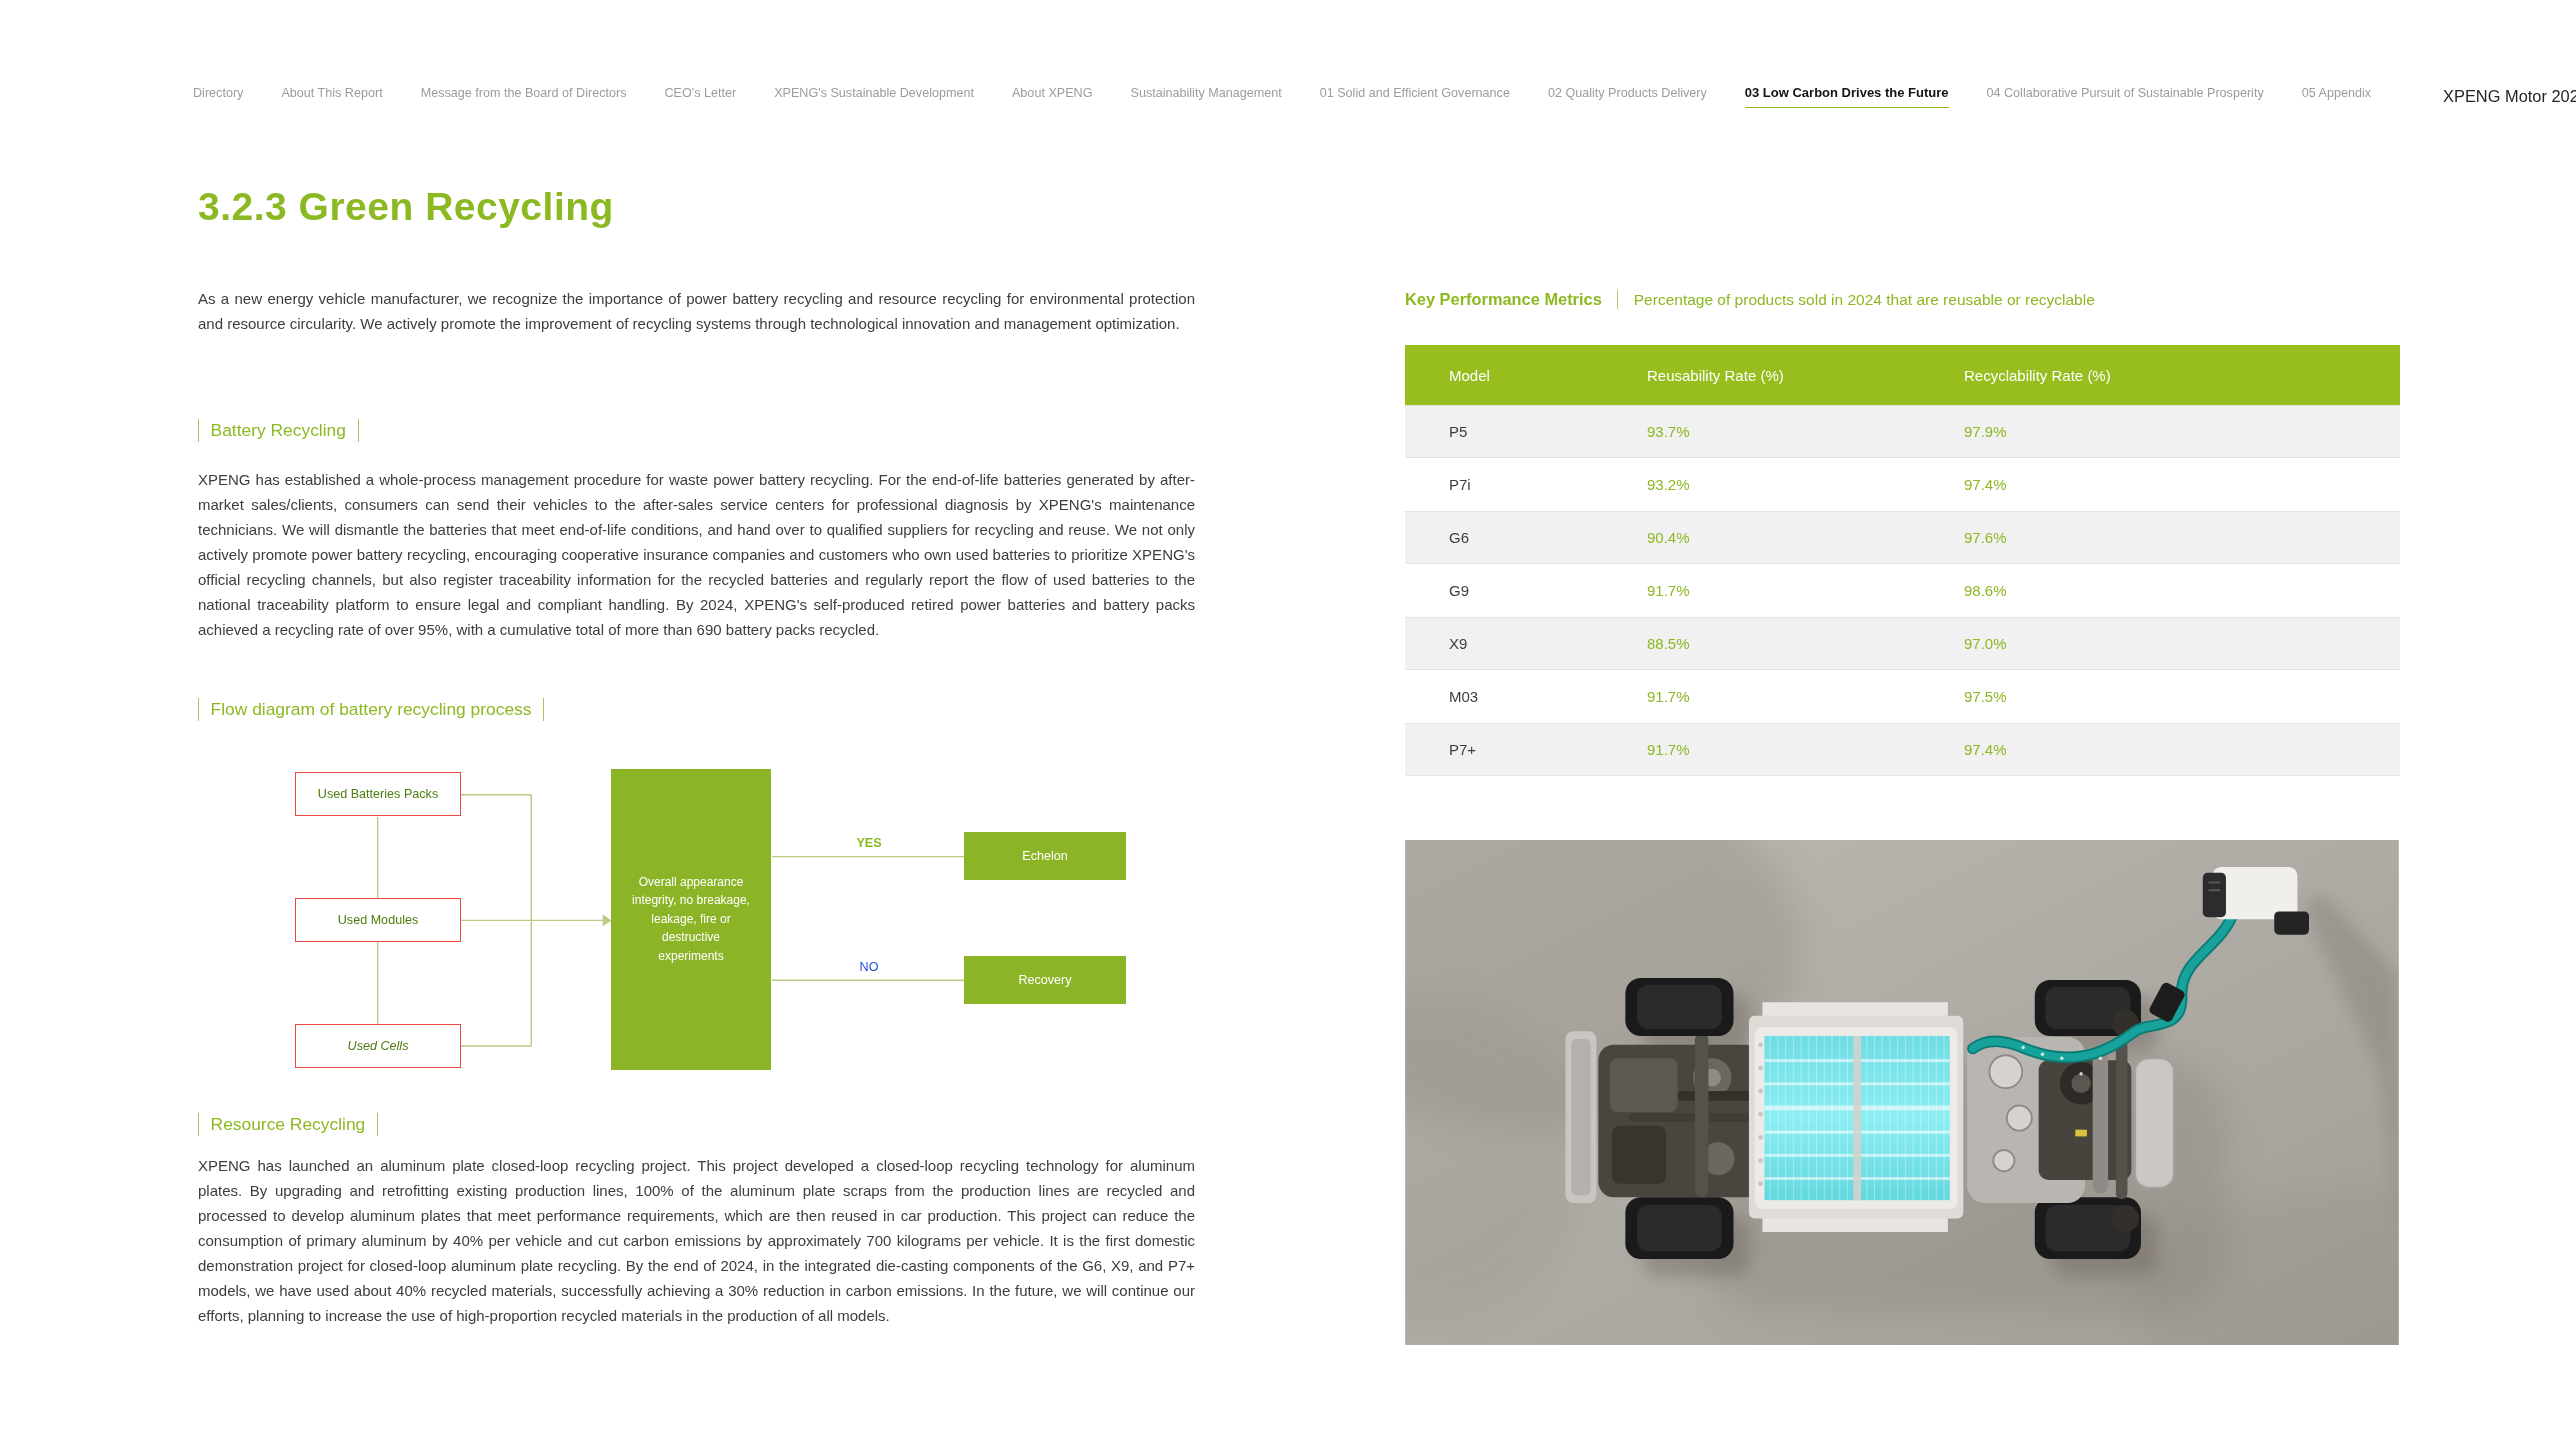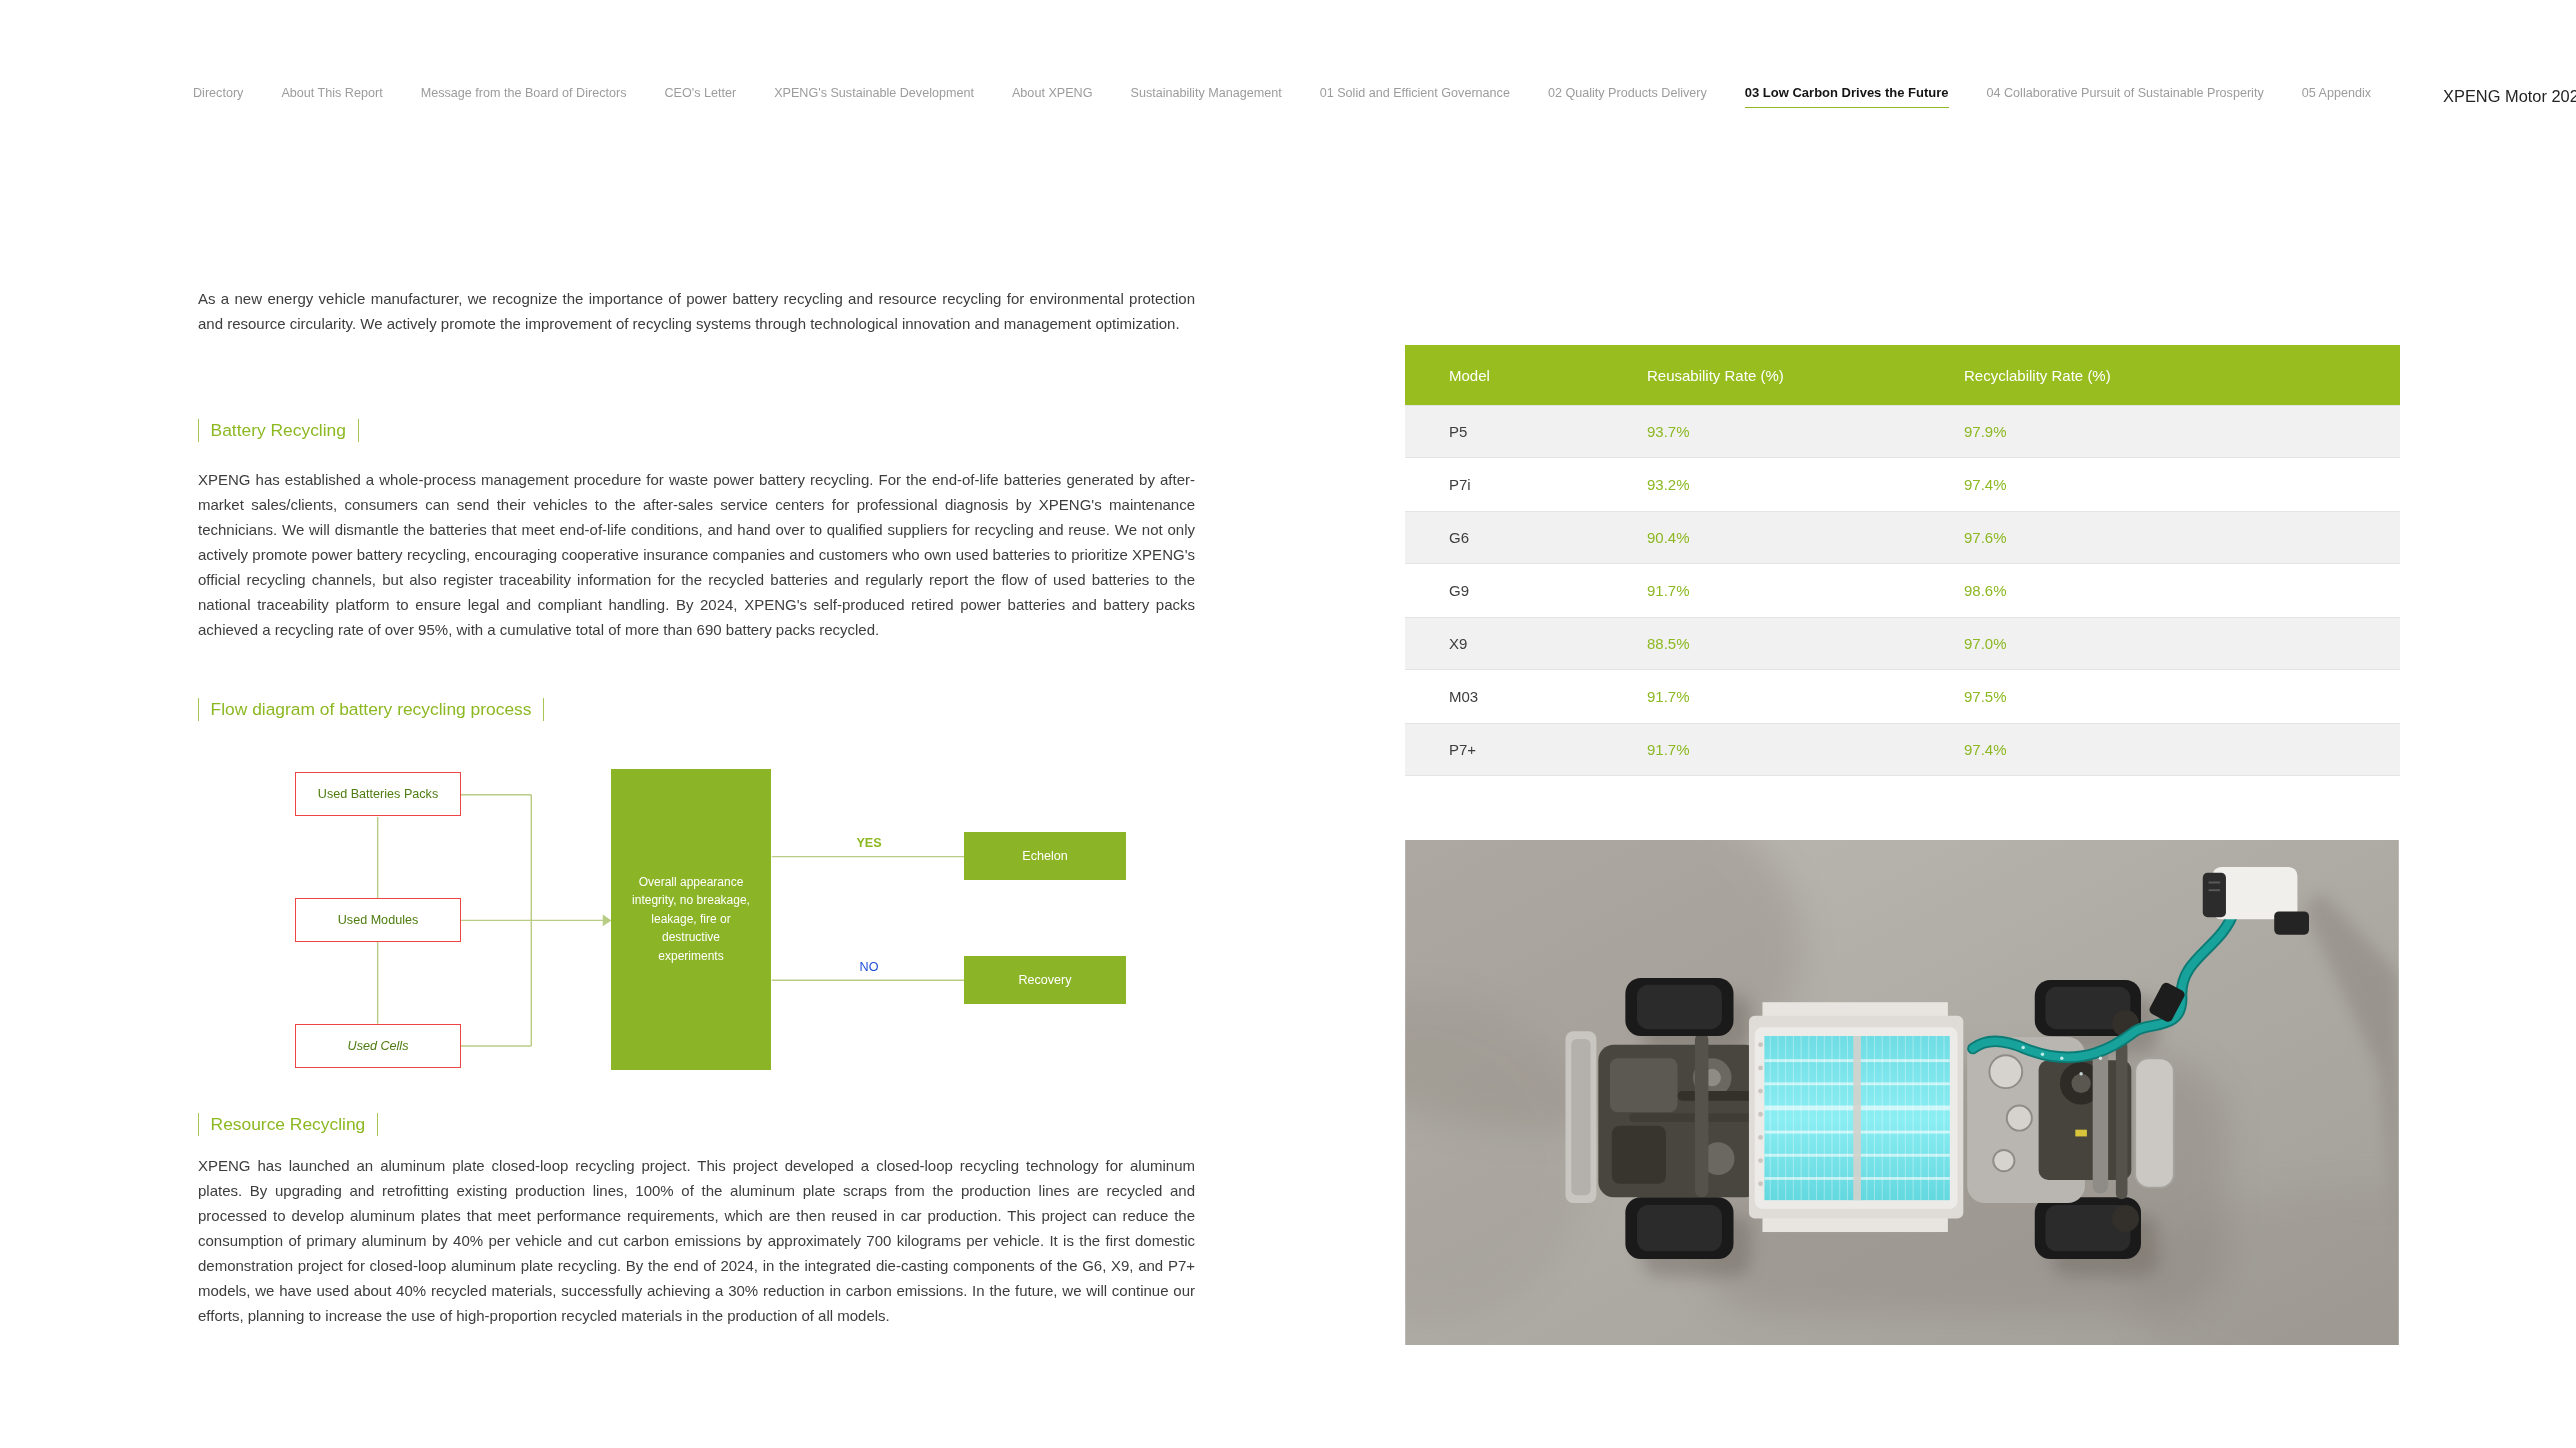--- a/index.html
+++ b/index.html
@@ -106,20 +106,21 @@
       <span class="nav-item">04 Collaborative Pursuit of Sustainable Prosperity</span>
       <span class="nav-item">05 Appendix</span>
     </nav>
     <span class="report-title">XPENG Motor 2024 ESG Report</span>
     <span class="page-num">
       <span>55</span>
       <span class="chev">›</span>
     </span>
   </header>
 
+  <h1 class="h1">3.2.3 Green Recycling</h1>
 
   <p class="para para-intro">As a new energy vehicle manufacturer, we recognize the importance of power battery recycling and resource recycling for environmental protection and resource circularity. We actively promote the improvement of recycling systems through technological innovation and management optimization.</p>
 
   <div class="sec-label lbl-battery">Battery Recycling</div>
   <p class="para para-battery">XPENG has established a whole-process management procedure for waste power battery recycling. For the end-of-life batteries generated by after-market sales/clients, consumers can send their vehicles to the after-sales service centers for professional diagnosis by XPENG's maintenance technicians. We will dismantle the batteries that meet end-of-life conditions, and hand over to qualified suppliers for recycling and reuse. We not only actively promote power battery recycling, encouraging cooperative insurance companies and customers who own used batteries to prioritize XPENG's official recycling channels, but also register traceability information for the recycled batteries and regularly report the flow of used batteries to the national traceability platform to ensure legal and compliant handling. By 2024, XPENG's self-produced retired power batteries and battery packs achieved a recycling rate of over 95%, with a cumulative total of more than 690 battery packs recycled.</p>
 
   <div class="sec-label lbl-flow">Flow diagram of battery recycling process</div>
 
   <div class="diagram">
     <svg class="lines" width="995" height="324" viewBox="0 0 1030 335">
@@ -140,20 +141,25 @@
     <div class="fcenter">Overall appearance integrity, no breakage, leakage, fire or destructive experiments</div>
     <div class="fyes">YES</div>
     <div class="fno">NO</div>
     <div class="fout fout-echelon">Echelon</div>
     <div class="fout fout-recovery">Recovery</div>
   </div>
 
   <div class="sec-label lbl-resource">Resource Recycling</div>
   <p class="para para-resource">XPENG has launched an aluminum plate closed-loop recycling project. This project developed a closed-loop recycling technology for aluminum plates. By upgrading and retrofitting existing production lines, 100% of the aluminum plate scraps from the production lines are recycled and processed to develop aluminum plates that meet performance requirements, which are then reused in car production. This project can reduce the consumption of primary aluminum by 40% per vehicle and cut carbon emissions by approximately 700 kilograms per vehicle. It is the first domestic demonstration project for closed-loop aluminum plate recycling. By the end of 2024, in the integrated die-casting components of the G6, X9, and P7+ models, we have used about 40% recycled materials, successfully achieving a 30% reduction in carbon emissions. In the future, we will continue our efforts, planning to increase the use of high-proportion recycled materials in the production of all models.</p>
 
+  <div class="metrics-head">
+    <span class="metrics-label">Key Performance Metrics</span>
+    <span class="metrics-div"></span>
+    <span class="metrics-sub">Percentage of products sold in 2024 that are reusable or recyclable</span>
+  </div>
 
   <div class="kpi-table">
     <div class="t-row t-head">
       <span>Model</span>
       <span>Reusability Rate (%)</span>
       <span>Recyclability Rate (%)</span>
     </div>
     <div class="t-body">
       <div class="t-row">
         <span>P5</span>

